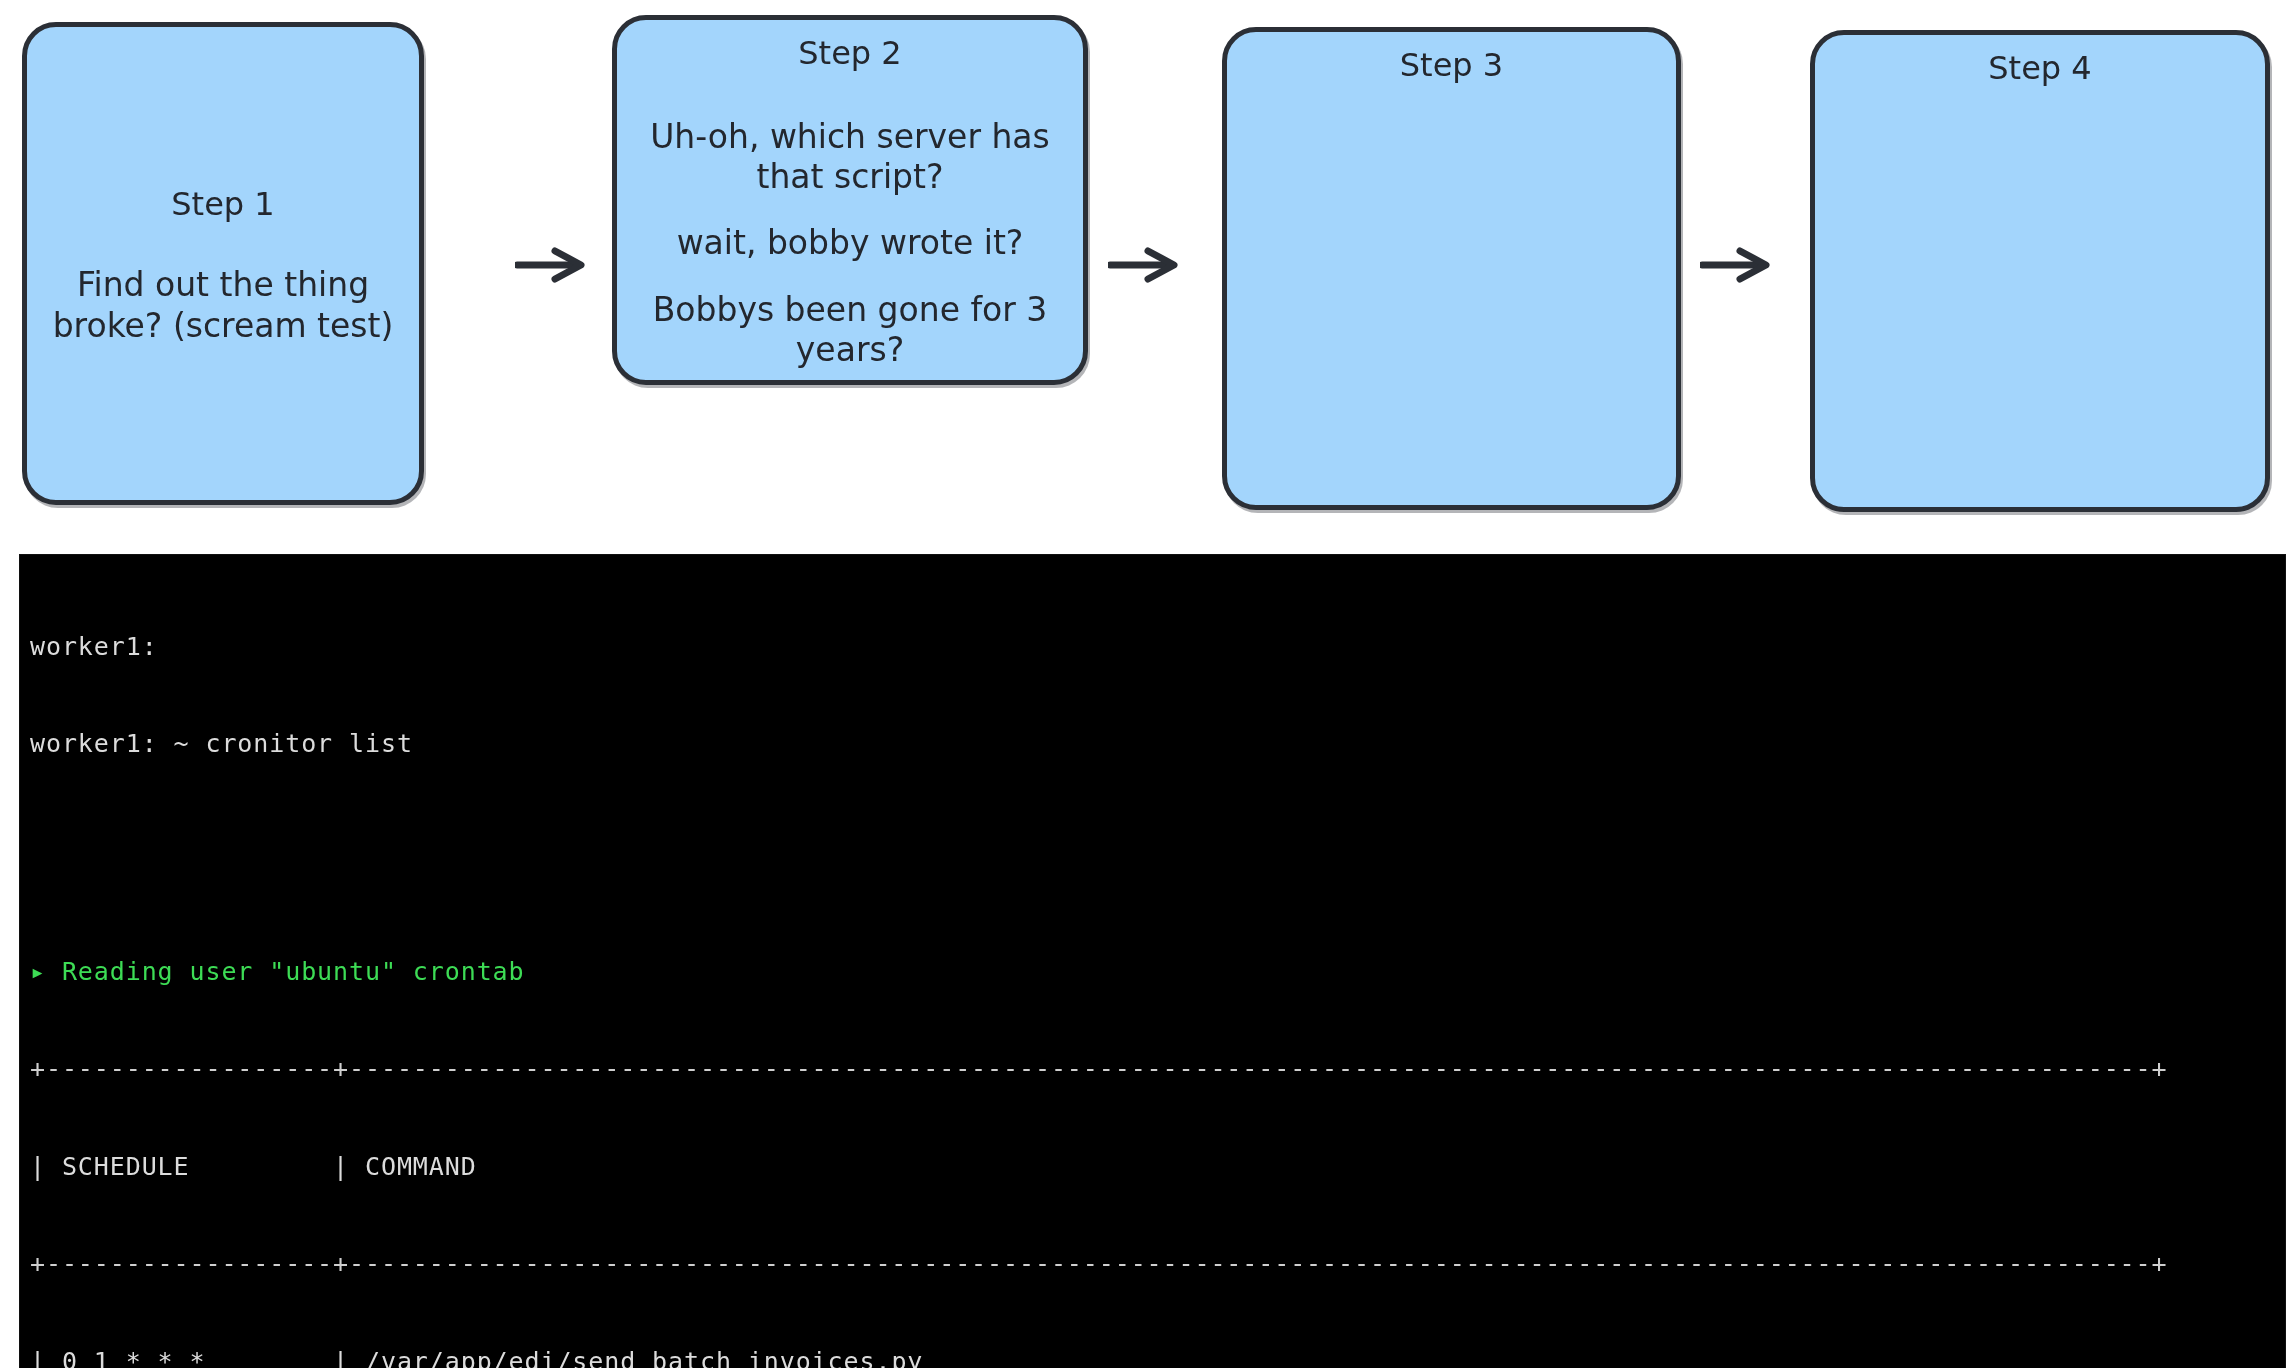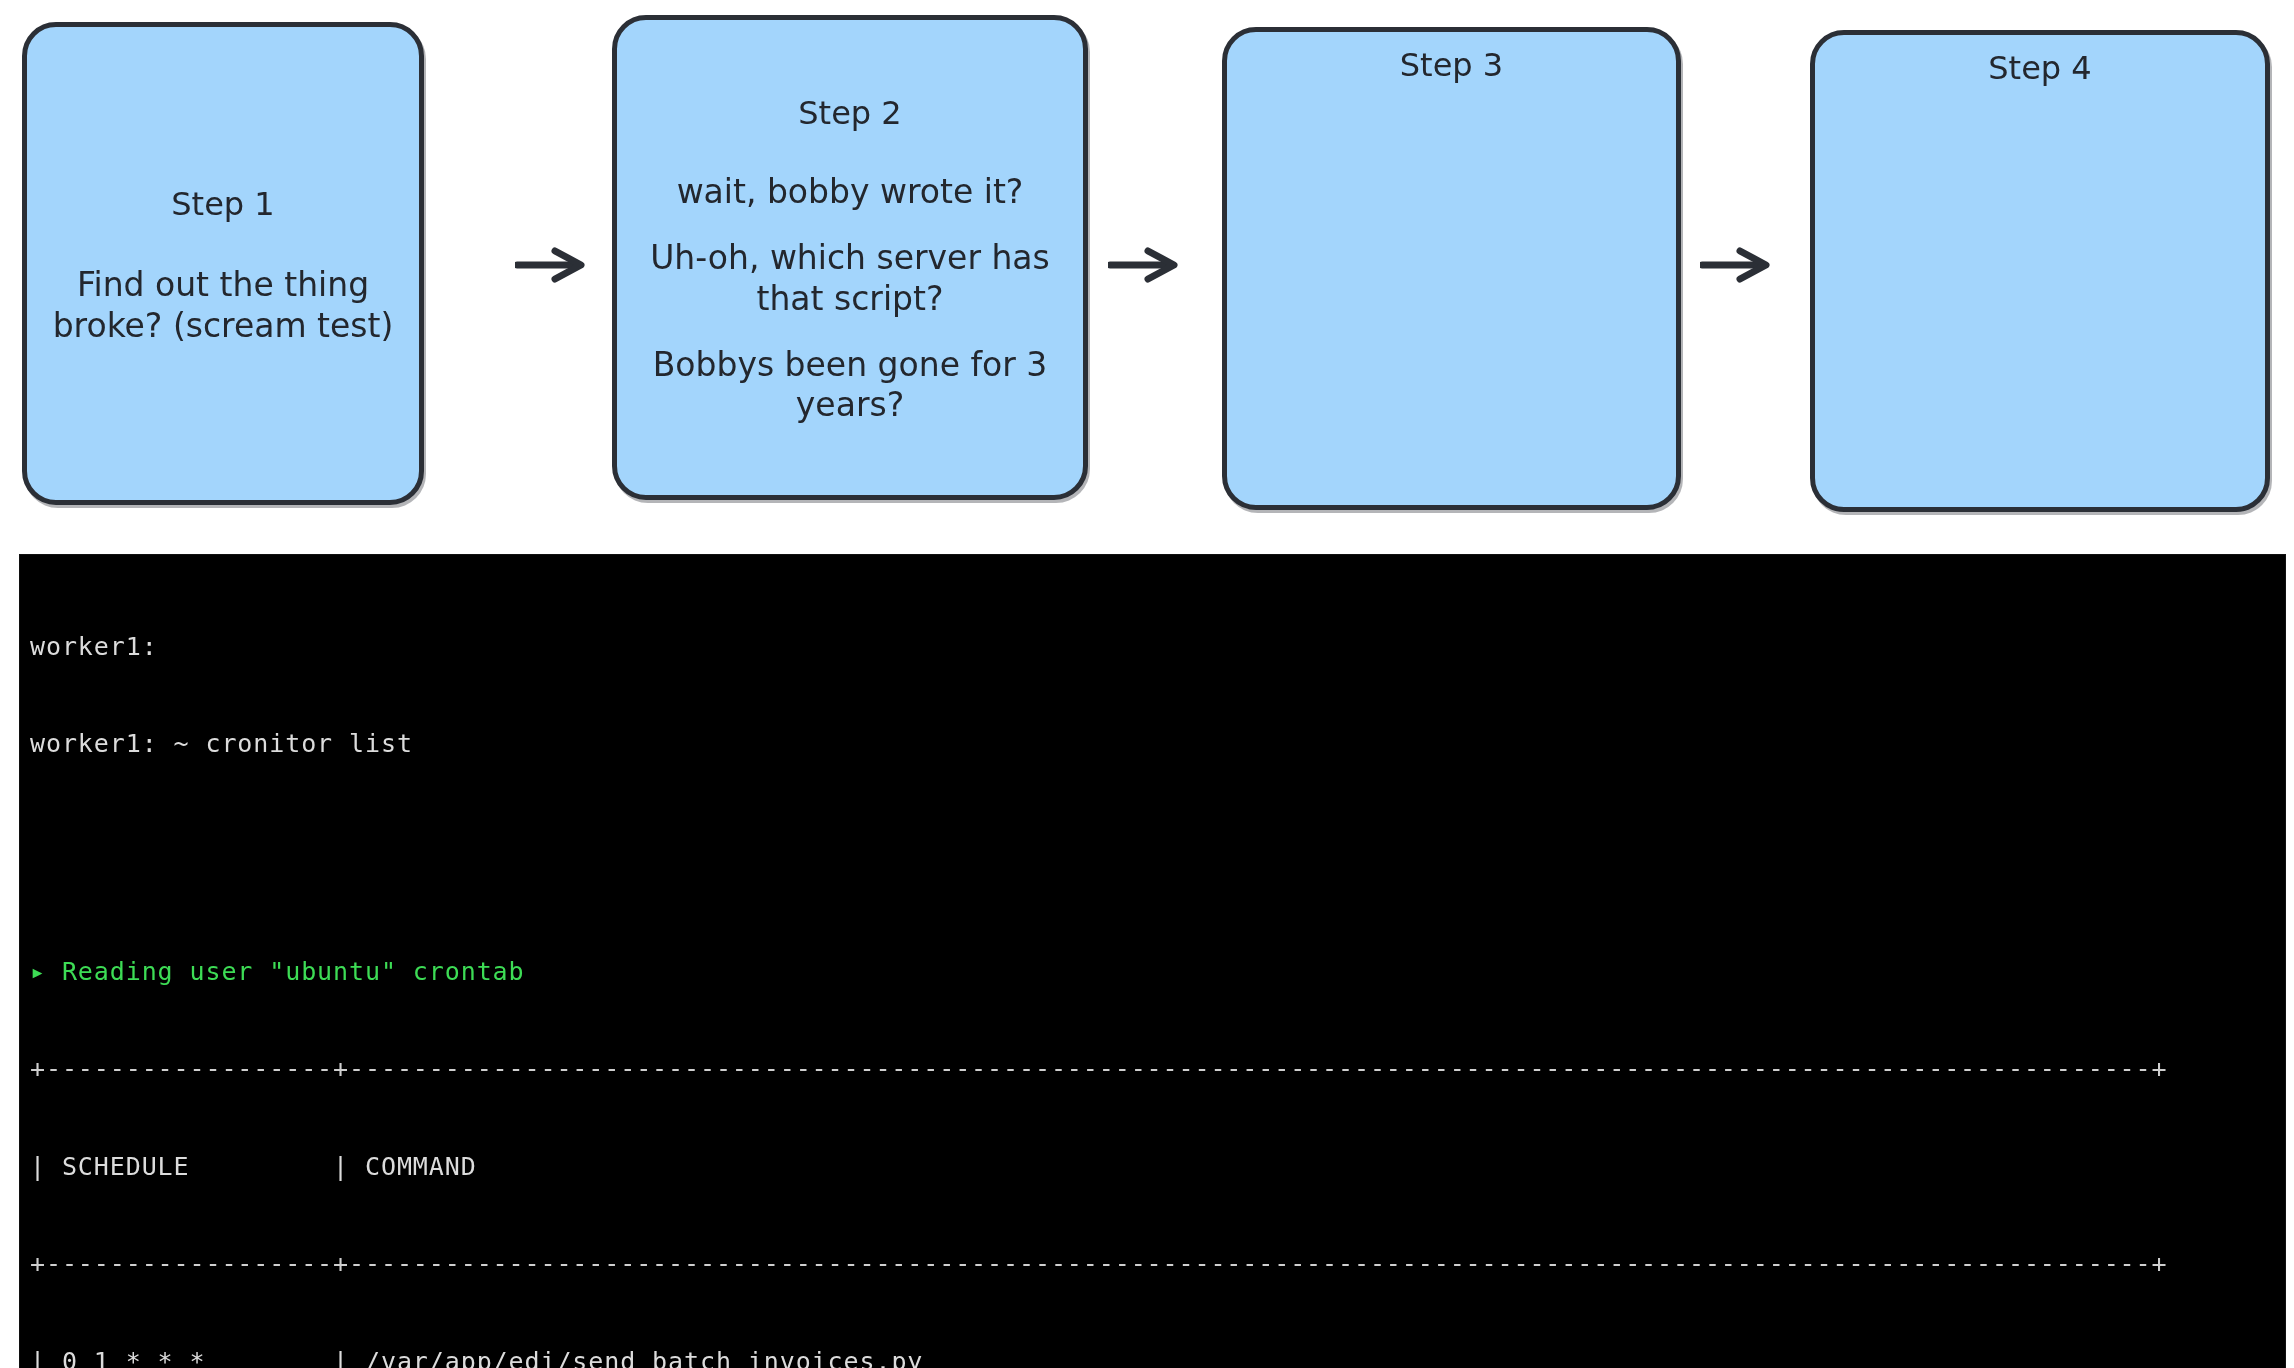--- a/index.html
+++ b/index.html
@@ -48,21 +48,21 @@
     font-size: 33px;
     line-height: 1.22;
     font-weight: 400;
   }
   .step-body .para { margin: 0 0 26px 0; }
   .step-body .para:last-child { margin-bottom: 0; }
 
   
   #box-1 { left: 22px;   top: 22px; width: 402px; height: 483px; justify-content: center; }
   #box-1 .step-title { margin-bottom: 42px; }
-  #box-2 { left: 612px;  top: 15px; width: 476px; height: 485px; justify-content: center; }
+  #box-2 { left: 612px;  top: 15px; width: 476px; height: 370px; justify-content: space-between; }
   #box-2 .step-title { margin-bottom: 40px; }
   #box-3 { left: 1222px; top: 27px; width: 459px; height: 483px; justify-content: flex-start; }
   #box-3 .step-title { margin-bottom: 20px; }
   #box-4 { left: 1810px; top: 30px; width: 460px; height: 482px; justify-content: flex-start; }
   #box-4 .step-title { margin-bottom: 38px; }
 
   .flow-arrow {
     position: absolute;
     width: 72px;
     height: 40px;
@@ -117,23 +117,23 @@
   <div class="flow-arrow" id="arrow-1">
     <svg viewBox="0 0 72 40" xmlns="http://www.w3.org/2000/svg">
       <path d="M2 20 L58 20" stroke="#2b2f36" stroke-width="7" stroke-linecap="round" fill="none"></path>
       <path d="M40 6 L66 20 L40 34" stroke="#2b2f36" stroke-width="7" stroke-linecap="round" stroke-linejoin="round" fill="none"></path>
     </svg>
   </div>
 
   <div class="step-box" id="box-2">
     <div class="step-title">Step 2</div>
     <div class="step-body">
-      <div class="para">wait, bobby wrote it?</div>
       <div class="para">Uh-oh, which server
 has that script?</div>
+      <div class="para">wait, bobby wrote it?</div>
       <div class="para">Bobbys been gone for
 3 years?</div>
     </div>
   </div>
 
   <div class="flow-arrow" id="arrow-2">
     <svg viewBox="0 0 72 40" xmlns="http://www.w3.org/2000/svg">
       <path d="M2 20 L58 20" stroke="#2b2f36" stroke-width="7" stroke-linecap="round" fill="none"></path>
       <path d="M40 6 L66 20 L40 34" stroke="#2b2f36" stroke-width="7" stroke-linecap="round" stroke-linejoin="round" fill="none"></path>
     </svg>

